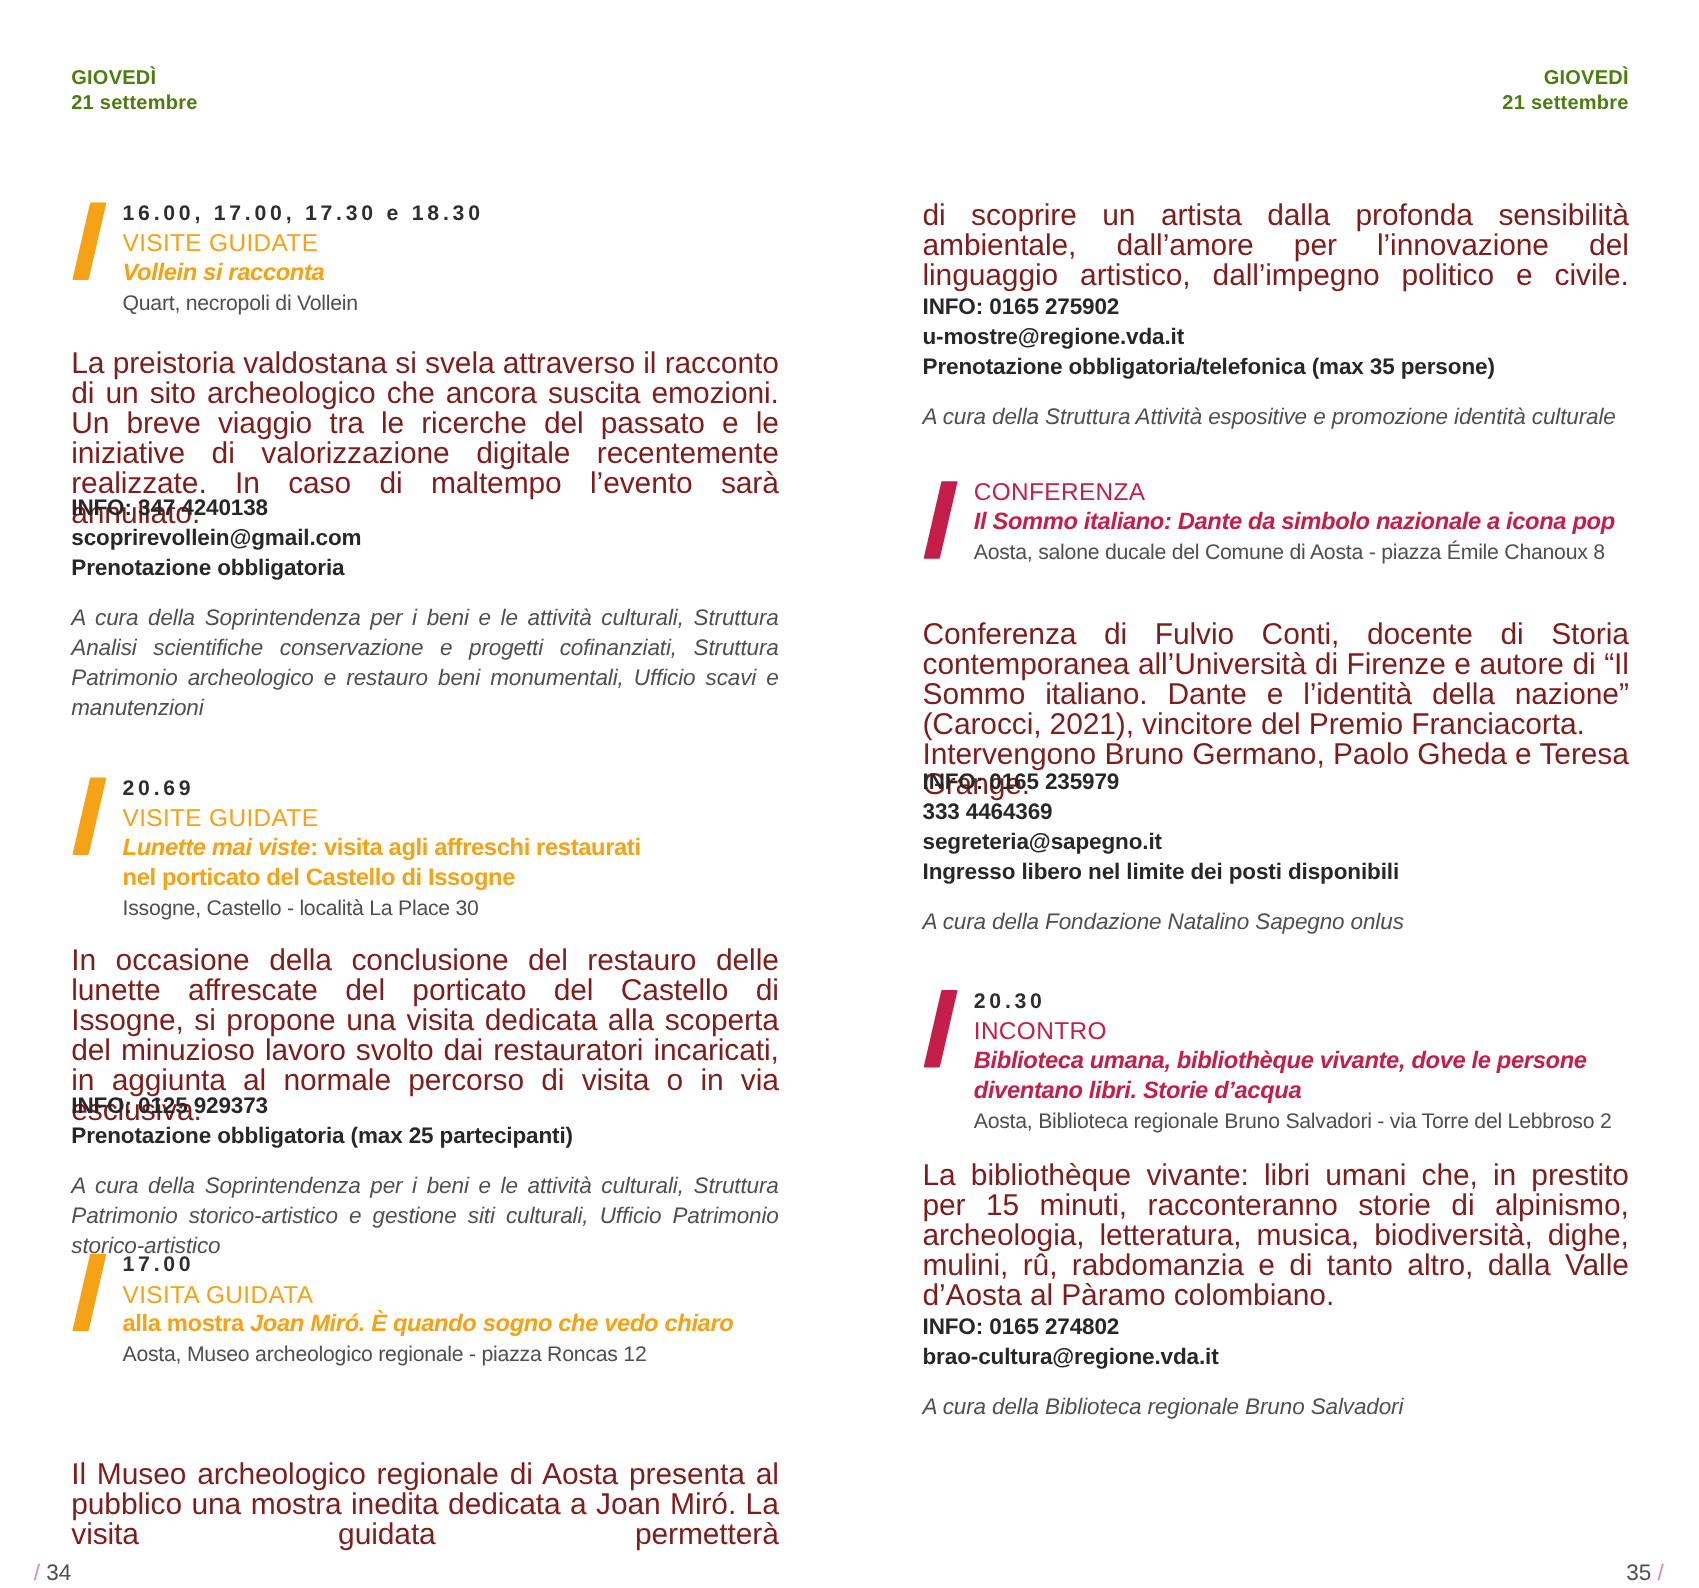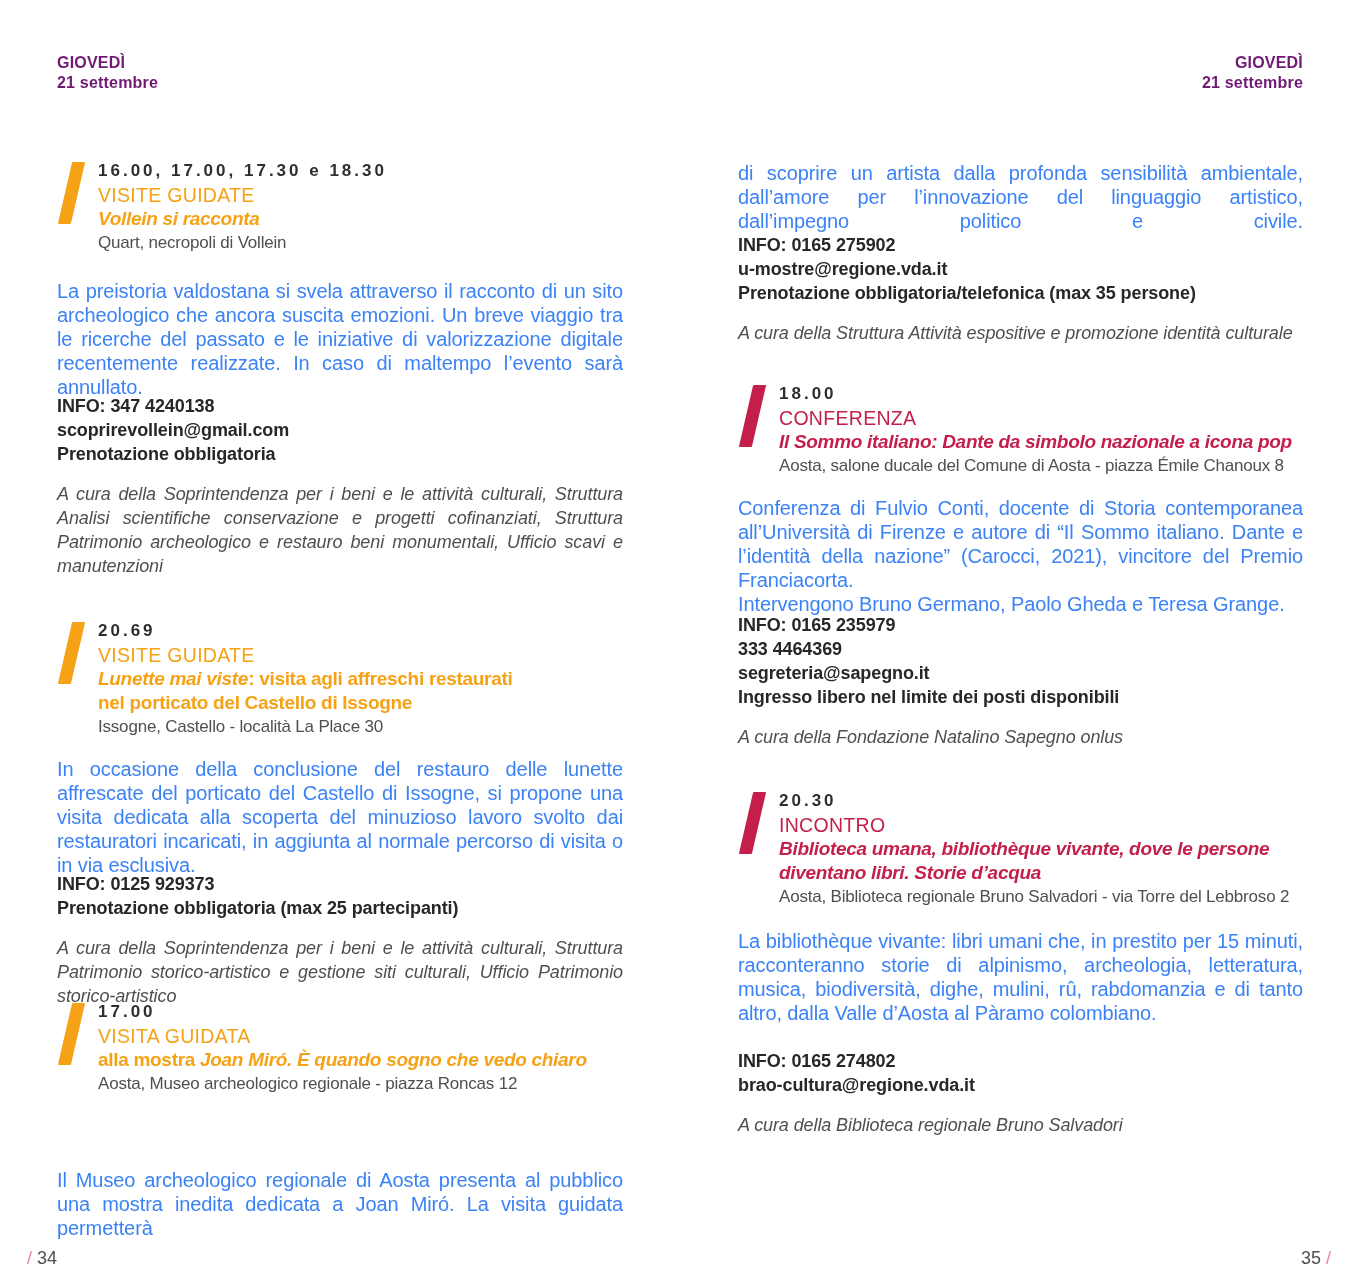--- a/index.html
+++ b/index.html
@@ -5,25 +5,25 @@
   html,body { margin:0; padding:0; background:#ffffff; }
   .page {
     position:relative; width:1359px; height:1270px; background:#ffffff;
     font-family:"Liberation Sans", sans-serif; overflow:hidden;
   }
   .col { position:absolute; top:0; height:100%; }
   .col-left  { left:57px;  width:566px; }
   .col-right { left:738px; width:565px; }
   .block { position:absolute; left:0; width:100%; }
 
-  .day-header { font-size:16px; font-weight:bold; color:#701a75; line-height:20px; letter-spacing:0.2px; }
+  .day-header { font-size:16px; font-weight:bold; color:#4d7c0f; line-height:20px; letter-spacing:0.2px; }
   .day-header.right { text-align:right; }
 
   .para {
-    font-size:20px; line-height:24px; color:#3b82f6;
+    font-size:24px; line-height:24px; color:#7f1d1d;
     text-align:justify; hyphens:manual; letter-spacing:-0.1px;
   }
   .para.justify-last { text-align-last:justify; }
   .para .ital { }
 
   .info-line { font-size:18px; line-height:24px; font-weight:bold; color:#272727; letter-spacing:-0.1px; }
   .credit {
     font-size:18px; line-height:24px; font-style:italic; color:#4f4f4f;
     text-align:justify; letter-spacing:-0.1px; margin-top:16px;
   }
@@ -127,21 +127,20 @@
     <div class="block" style="top:233px">
       <div class="info-line">INFO: 0165 275902</div>
       <div class="info-line">u-mostre@regione.vda.it</div>
       <div class="info-line">Prenotazione obbligatoria/telefonica (max 35 persone)</div>
       <div class="credit">A cura della Struttura Attività espositive e promozione identità culturale</div>
     </div>
 
     <div class="block event" style="top:382px">
       <span class="slash red"></span>
       <div class="event-text">
-        <div class="event-time">18.00</div>
         <div class="event-category red-text">CONFERENZA</div>
         <div class="event-title red-text"><em>Il Sommo italiano: Dante da simbolo nazionale a icona pop</em></div>
         <div class="event-location">Aosta, salone ducale del Comune di Aosta - piazza Émile Chanoux 8</div>
       </div>
     </div>
 
     <div class="block" style="top:496px">
       <div class="para">Conferenza di Fulvio Conti, docente di Storia contemporanea all’Uni­versità di Firenze e autore di “Il Sommo italiano. Dante e l’identità della nazione” (Carocci, 2021), vincitore del Premio Franciacorta.</div>
       <div class="para">Intervengono Bruno Germano, Paolo Gheda e Teresa Grange.</div>
     </div>

